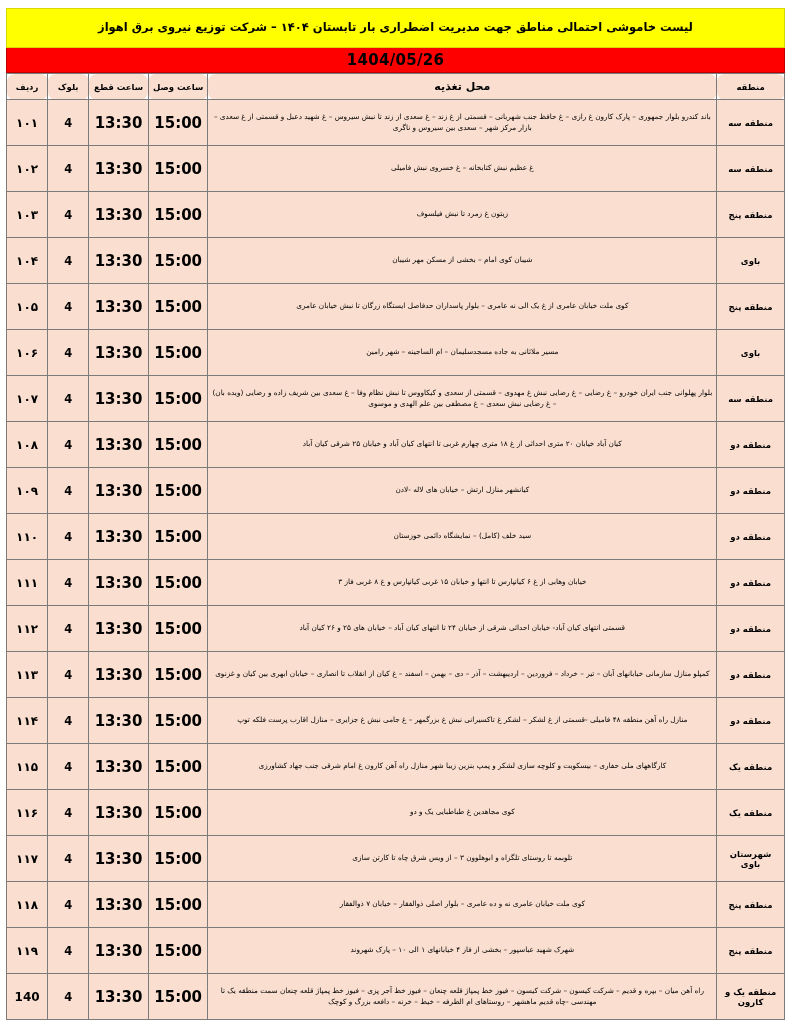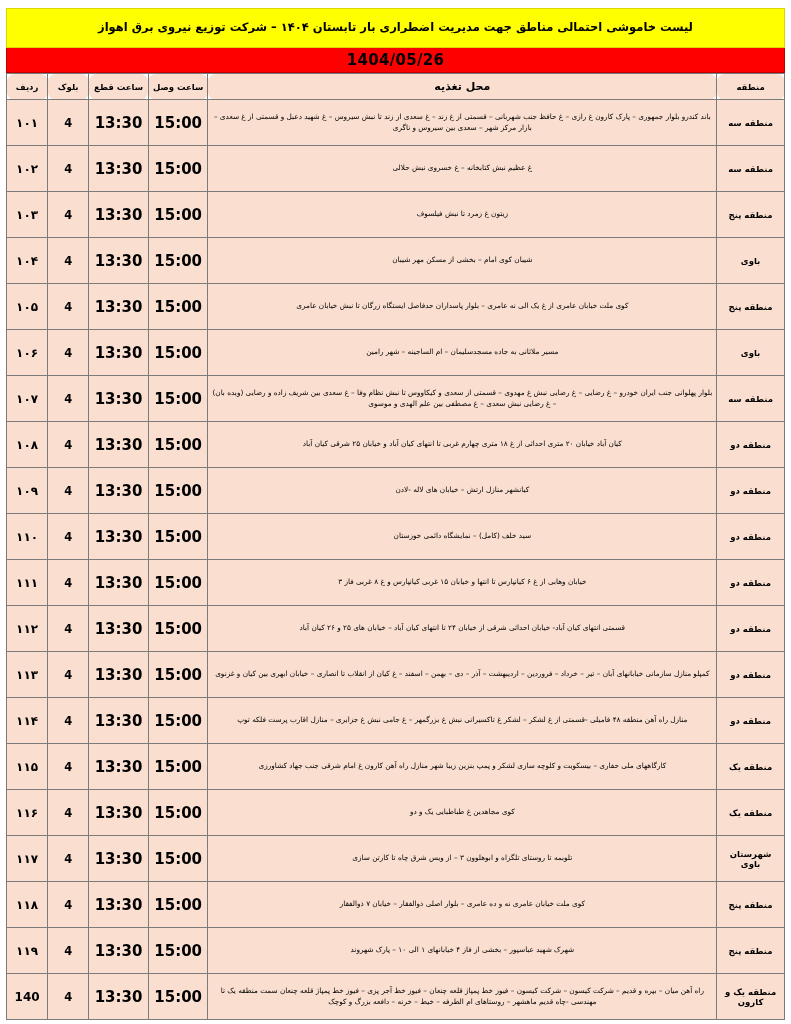--- a/index.html
+++ b/index.html
@@ -171,21 +171,21 @@
         <tr>
           <td class="cell-region">منطقه سه</td>
           <td class="cell-feed">باند کندرو بلوار جمهوری – پارک کارون غ رازی – غ حافظ جنب شهربانی – قسمتی از غ زند – غ سعدی از زند تا نبش سیروس – غ شهید دعبل و قسمتی از غ سعدی – بازار مرکز شهر – سعدی بین سیروس و ناگری</td>
           <td class="cell-time">15:00</td>
           <td class="cell-time">13:30</td>
           <td class="cell-block">4</td>
           <td class="cell-rownum">۱۰۱</td>
         </tr>
         <tr>
           <td class="cell-region">منطقه سه</td>
-          <td class="cell-feed">غ عظیم نبش کتابخانه – غ خسروی نبش حلالی</td>
+          <td class="cell-feed">غ عظیم نبش کتابخانه – غ خسروی نبش فامیلی</td>
           <td class="cell-time">15:00</td>
           <td class="cell-time">13:30</td>
           <td class="cell-block">4</td>
           <td class="cell-rownum">۱۰۲</td>
         </tr>
         <tr>
           <td class="cell-region">منطقه پنج</td>
           <td class="cell-feed">زیتون غ زمرد تا نبش فیلسوف</td>
           <td class="cell-time">15:00</td>
           <td class="cell-time">13:30</td>

